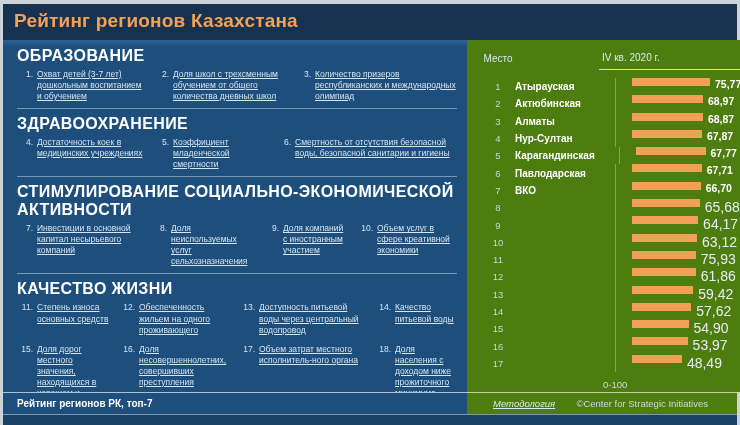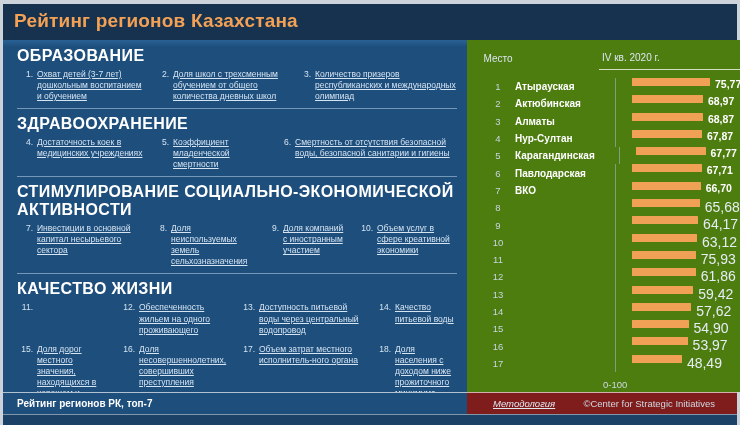--- a/index.html
+++ b/index.html
@@ -64,26 +64,26 @@
   .axis-note{margin:7px 0 0 118px;padding-left:4px;font-size:9.5px;color:#cdd9e6;}
   
   .footer{flex:0 0 22px;display:flex;}
   .f-left{
     width:464px;flex:0 0 464px;box-sizing:border-box;background:#1D4E7C;
     border-top:1px solid rgba(255,255,255,.65);
     display:flex;align-items:center;padding-left:14px;
     font-size:10px;font-weight:bold;color:#ffffff;
   }
   .f-right{
-    flex:1;background:#7f1d1d;border-top:1px solid rgba(255,255,255,.65);
+    flex:1;background:#4d7c0f;border-top:1px solid rgba(255,255,255,.65);
     display:flex;align-items:center;text-align:right;
   }
   .method{margin-left:26px;font-size:9.5px;font-style:italic;color:#dfe7f0;
     text-decoration:underline;cursor:pointer;}
-  .copyright{margin-left:auto;margin-right:22px;font-size:9.5px;color:#cfd8e2;}
+  .copyright{margin-left:auto;margin-right:29px;font-size:9.5px;color:#cfd8e2;}
   .bottom-strip{flex:0 0 10px;background:#1C4166;border-top:1px solid rgba(255,255,255,.45);}
 </style>
 </head>
 <body>
 
 <div class="slide">
 
   <div class="titlebar">
     <h1>Рейтинг регионов Казахстана</h1>
   </div>
@@ -122,41 +122,42 @@
               <span class="num">6.</span>
               <span class="txt">Смертность от отсутствия безопасной воды, безопасной санитарии и гигиены</span>
             </div>
           </div>
         </section>
         <section class="section sec2">
           <h2>СТИМУЛИРОВАНИЕ СОЦИАЛЬНО-ЭКОНОМИЧЕСКОЙ АКТИВНОСТИ</h2>
           <div class="items">
             <div class="item">
               <span class="num">7.</span>
-              <span class="txt">Инвестиции в основной капитал несырьевого сектора</span>
+              <span class="txt">Инвестиции в основной капитал несырьевого компаний</span>
             </div>
             <div class="item">
               <span class="num">8.</span>
-              <span class="txt">Доля неиспользуемых земель сельхозназначения</span>
+              <span class="txt">Доля неиспользуемых услуг сельхозназначения</span>
             </div>
             <div class="item">
               <span class="num">9.</span>
               <span class="txt">Доля компаний с иностранным участием</span>
             </div>
             <div class="item">
               <span class="num">10.</span>
               <span class="txt">Объем услуг в сфере креативной экономики</span>
             </div>
           </div>
         </section>
         <section class="section sec3">
           <h2>КАЧЕСТВО ЖИЗНИ</h2>
           <div class="items">
             <div class="item">
               <span class="num">11.</span>
+              <span class="txt">Степень износа основных средств</span>
             </div>
             <div class="item">
               <span class="num">12.</span>
               <span class="txt">Обеспеченность жильем на одного проживающего</span>
             </div>
             <div class="item">
               <span class="num">13.</span>
               <span class="txt">Доступность питьевой воды через центральный водопровод</span>
             </div>
             <div class="item">

